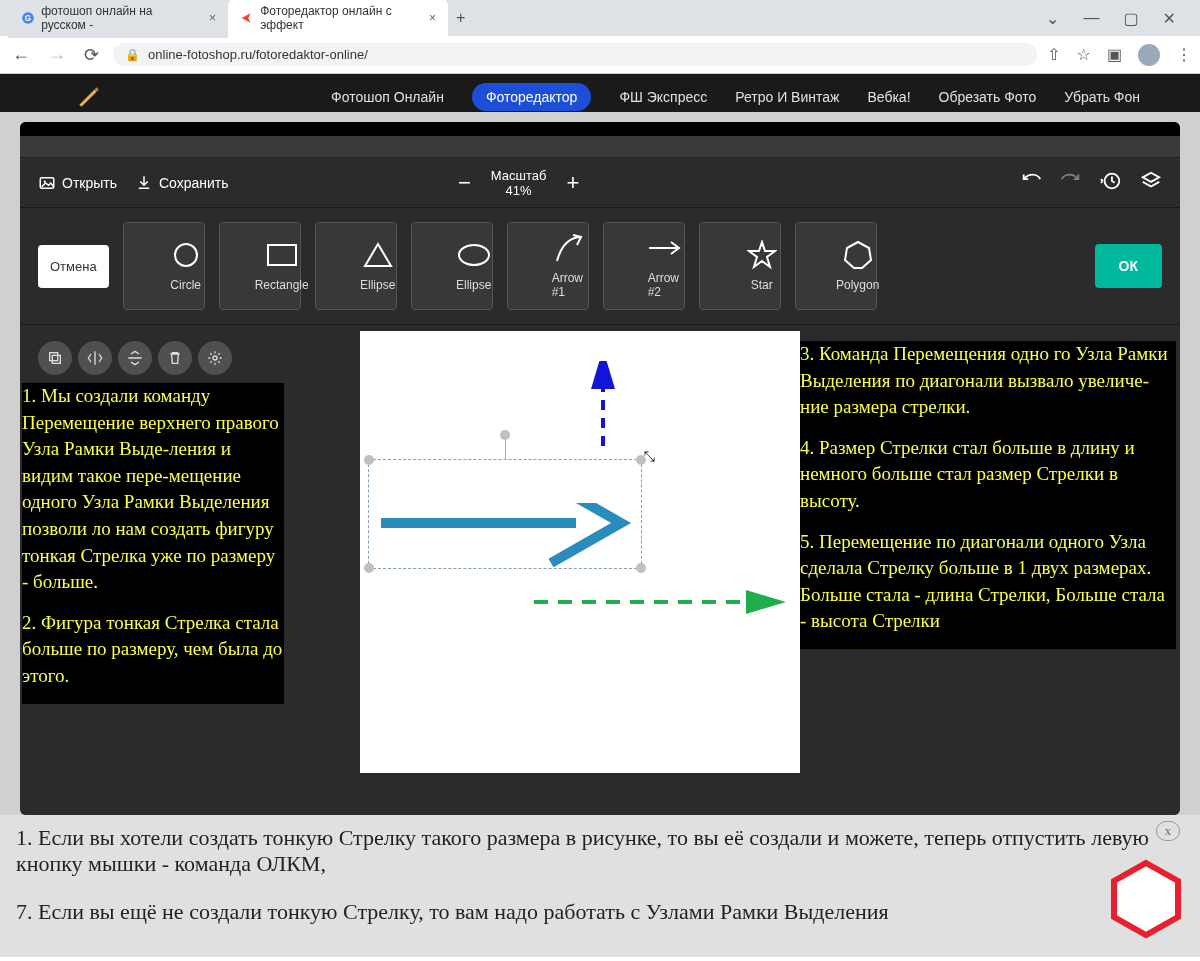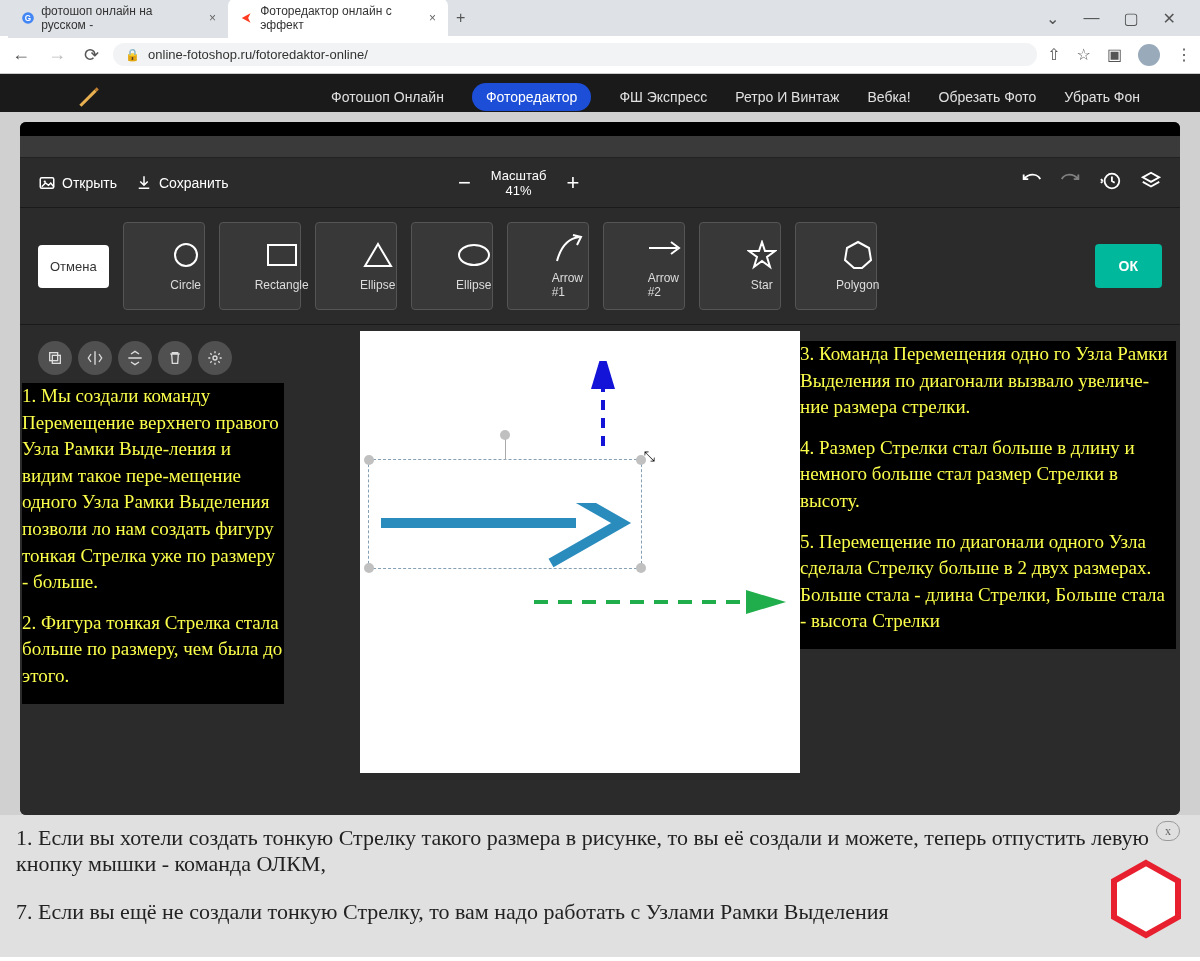--- a/index.html
+++ b/index.html
@@ -317,21 +317,21 @@
                 <path d="M0 0 L10 3 L0 6 Z" fill="#1fae4b"></path>
               </marker>
             </defs>
           <line x1="4" y1="13" x2="248" y2="13" stroke="#1fae4b" stroke-width="4" stroke-dasharray="14 10" marker-end="url(#ag)"></line>
         </svg>
       </div>
 
       <div class="anno anno-right">
         <p>3. Команда Перемещения одно го Узла Рамки Выделения по диагонали вызвало увеличе-ние размера стрелки.</p>
         <p>4. Размер Стрелки стал больше в длину и немного больше стал размер Стрелки в высоту.</p>
-        <p>5. Перемещение по диагонали одного Узла сделала Стрелку больше в 2 двух размерах. Больше стала - длина Стрелки, Больше стала - высота Стрелки</p>
+        <p>5. Перемещение по диагонали одного Узла сделала Стрелку больше в 1 двух размерах. Больше стала - длина Стрелки, Больше стала - высота Стрелки</p>
       </div>
     </div>
   </div>
 </div>
 
 <div class="bottom">
   <span class="close-x">x</span>
   <p>1. Если вы хотели создать тонкую Стрелку такого размера в рисунке, то вы её создали и можете, теперь отпустить левую кнопку мышки - команда ОЛКМ,</p>
   <p>7. Если вы ещё не создали тонкую Стрелку, то вам надо работать с Узлами Рамки Выделения</p>
   <svg class="hex-badge" width="76" height="80">

